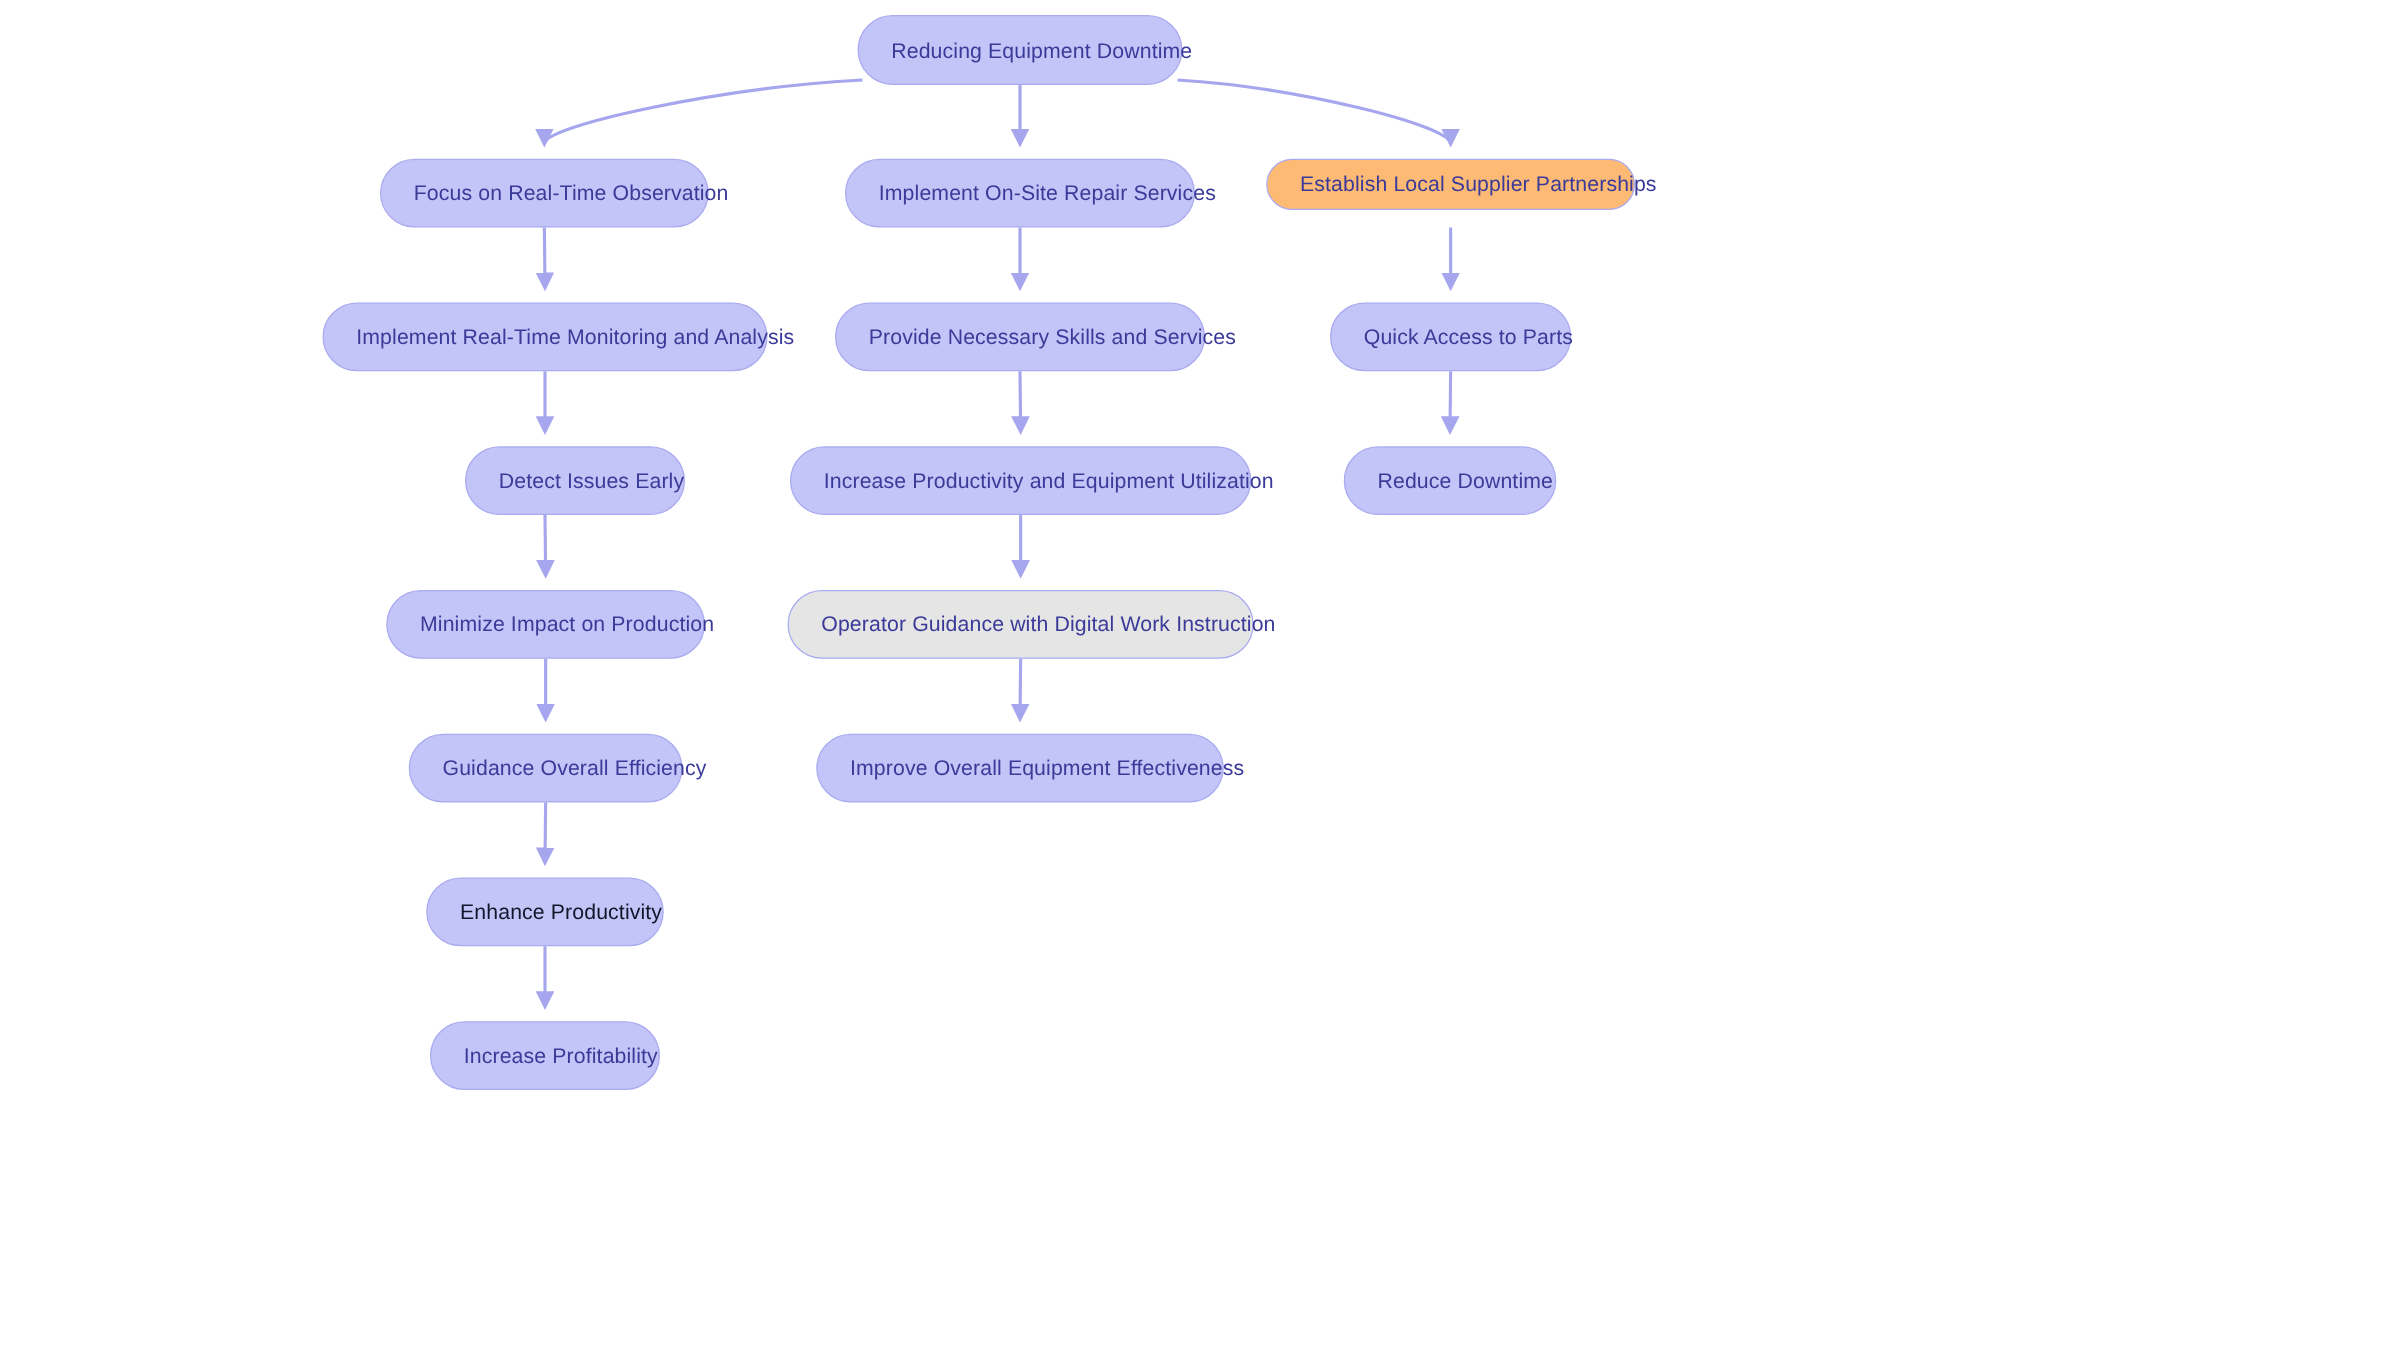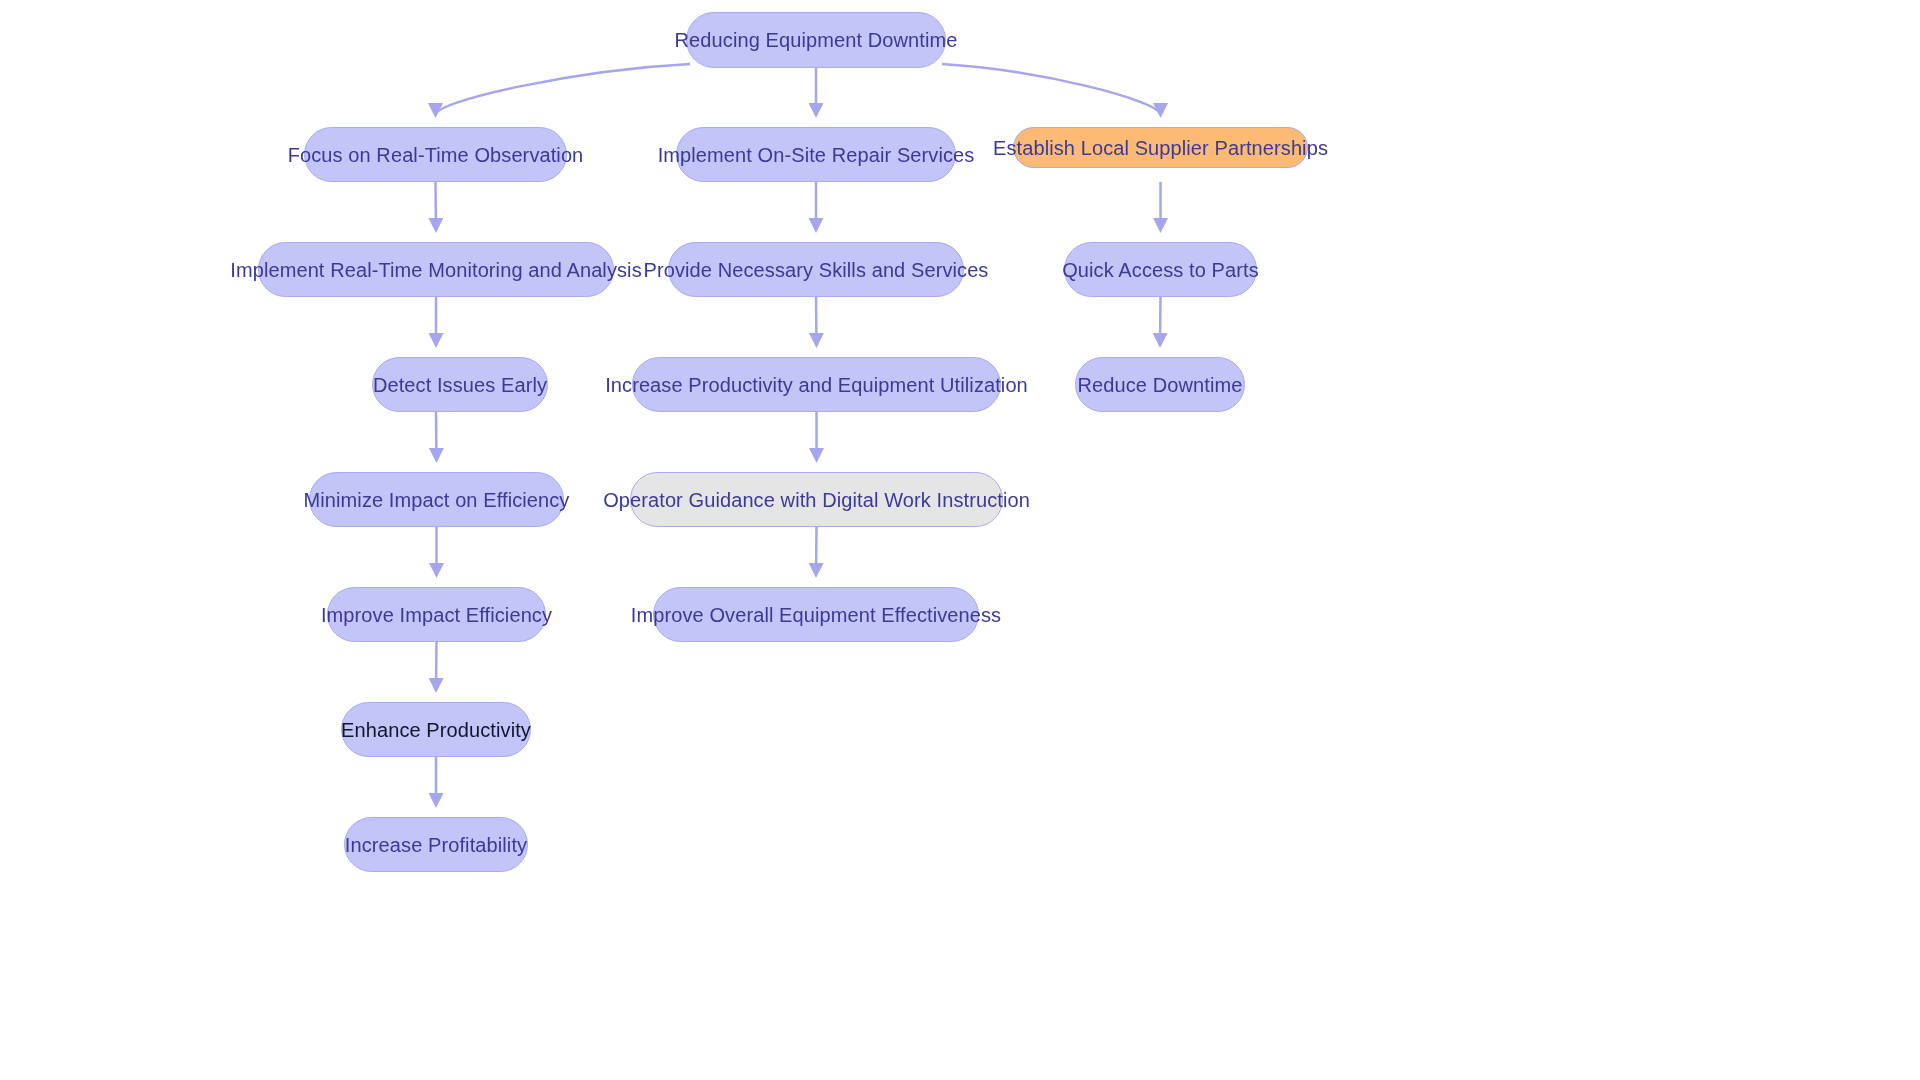--- a/index.html
+++ b/index.html
@@ -25,26 +25,25 @@
     top: 0;
     width: 1920px;
     height: 1080px;
     pointer-events: none;
   }
   .node {
     position: absolute;
     box-sizing: border-box;
     display: flex;
     align-items: center;
-    justify-content: center;
     background: #c3c4f7;
     border: 1px solid #a9aaf0;
     border-radius: 999px;
     color: #3a3a99;
-    font-size: 20px;
+    font-size: 17px;
     font-weight: 400;
     letter-spacing: 0.1px;
     white-space: nowrap;
     padding: 0 26px;
     line-height: 1;
   }
   .node-label {
     pointer-events: none;
   }
 </style>
@@ -91,24 +90,24 @@
       <div class="node" style="left: 1013px; top: 127px; width: 295px; height: 41px; background: #fdba74; border-color: rgb(169, 170, 240); color: rgb(58, 58, 153);">
         <span class="node-label">Establish Local Supplier Partnerships</span>
       </div>
       <div class="node" style="left: 258px; top: 242px; width: 356px; height: 55px; background: rgb(195, 196, 247); border-color: rgb(169, 170, 240); color: rgb(58, 58, 153);">
         <span class="node-label">Implement Real-Time Monitoring and Analysis</span>
       </div>
       <div class="node" style="left: 348px; top: 357px; width: 176px; height: 55px; background: rgb(195, 196, 247); border-color: rgb(169, 170, 240); color: rgb(58, 58, 153); margin-left: 24px;">
         <span class="node-label">Detect Issues Early</span>
       </div>
       <div class="node" style="left: 309px; top: 472px; width: 255px; height: 55px; background: rgb(195, 196, 247); border-color: rgb(169, 170, 240); color: rgb(58, 58, 153);">
-        <span class="node-label">Minimize Impact on Efficiency</span>
+        <span class="node-label">Minimize Impact on Production</span>
       </div>
       <div class="node" style="left: 327px; top: 587px; width: 219px; height: 55px; background: rgb(195, 196, 247); border-color: rgb(169, 170, 240); color: rgb(58, 58, 153);">
-        <span class="node-label">Improve Impact Efficiency</span>
+        <span class="node-label">Guidance Overall Efficiency</span>
       </div>
       <div class="node" style="left: 341px; top: 702px; width: 190px; height: 55px; background: rgb(195, 196, 247); border-color: rgb(169, 170, 240); color: #0f172a;">
         <span class="node-label">Enhance Productivity</span>
       </div>
       <div class="node" style="left: 344px; top: 817px; width: 184px; height: 55px; background: rgb(195, 196, 247); border-color: rgb(169, 170, 240); color: rgb(58, 58, 153);">
         <span class="node-label">Increase Profitability</span>
       </div>
       <div class="node" style="left: 668px; top: 242px; width: 296px; height: 55px; background: rgb(195, 196, 247); border-color: rgb(169, 170, 240); color: rgb(58, 58, 153);">
         <span class="node-label">Provide Necessary Skills and Services</span>
       </div>

